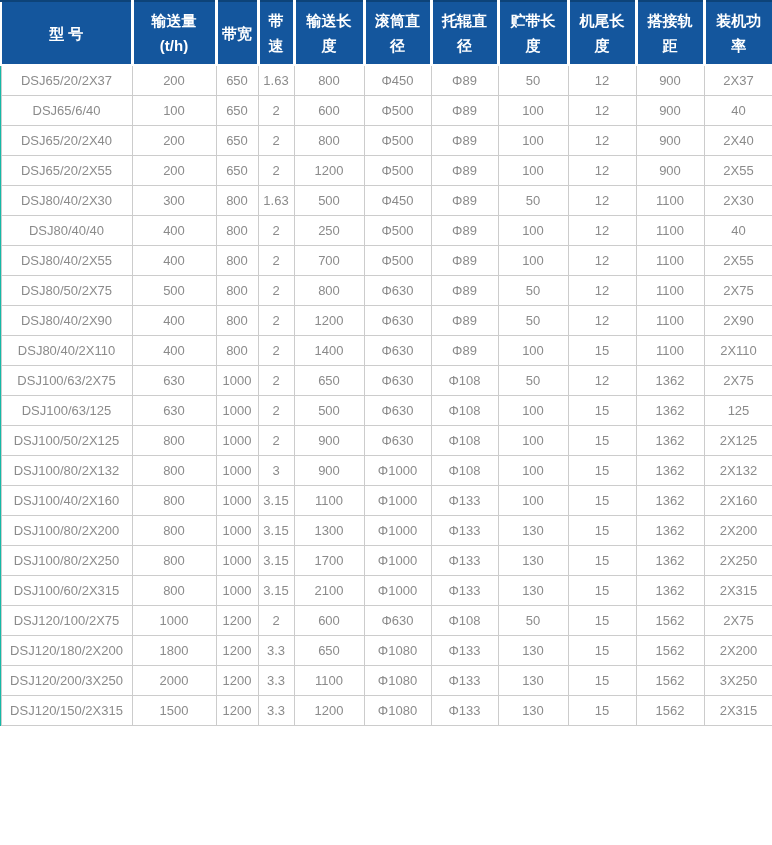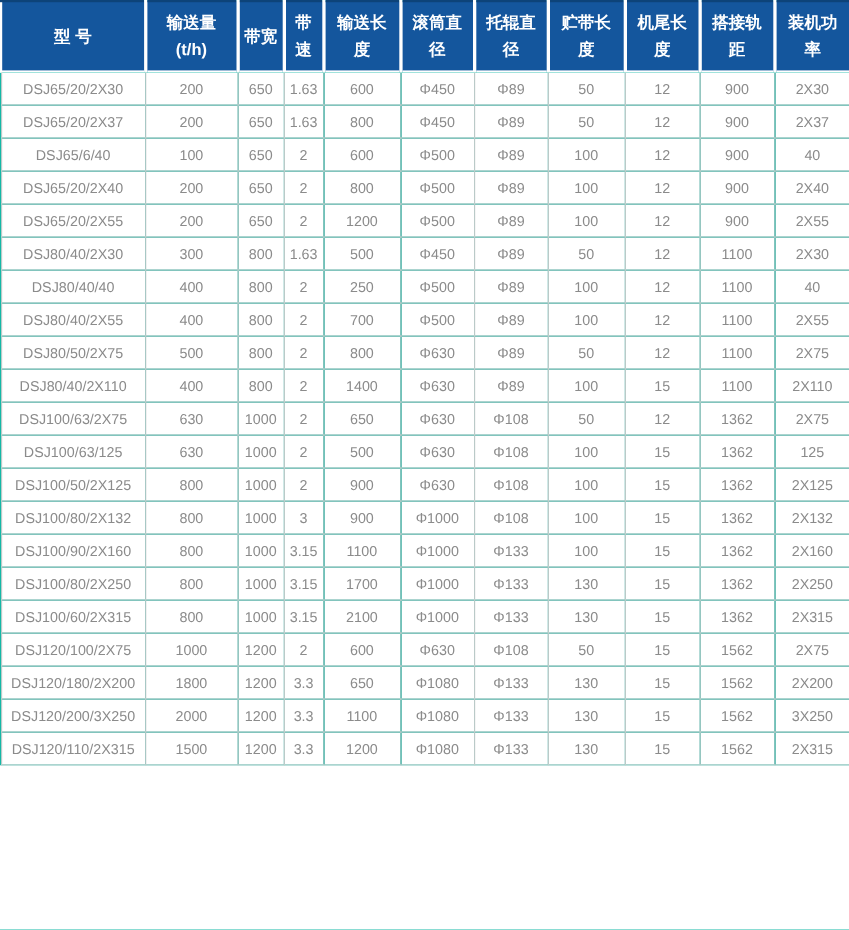--- a/index.html
+++ b/index.html
@@ -89,33 +89,20 @@
           <th>机尾长
 度</th>
           <th>搭接轨
 距</th>
           <th>装机功
 率</th>
         </tr>
     </thead>
     <tbody>
         <tr>
-          <td>DSJ65/20/2X30</td>
-          <td>200</td>
-          <td>650</td>
-          <td>1.63</td>
-          <td>600</td>
-          <td>Φ450</td>
-          <td>Φ89</td>
-          <td>50</td>
-          <td>12</td>
-          <td>900</td>
-          <td>2X30</td>
-        </tr>
-        <tr>
           <td>DSJ65/20/2X37</td>
           <td>200</td>
           <td>650</td>
           <td>1.63</td>
           <td>800</td>
           <td>Φ450</td>
           <td>Φ89</td>
           <td>50</td>
           <td>12</td>
           <td>900</td>
@@ -206,20 +193,33 @@
           <td>2</td>
           <td>800</td>
           <td>Φ630</td>
           <td>Φ89</td>
           <td>50</td>
           <td>12</td>
           <td>1100</td>
           <td>2X75</td>
         </tr>
         <tr>
+          <td>DSJ80/40/2X90</td>
+          <td>400</td>
+          <td>800</td>
+          <td>2</td>
+          <td>1200</td>
+          <td>Φ630</td>
+          <td>Φ89</td>
+          <td>50</td>
+          <td>12</td>
+          <td>1100</td>
+          <td>2X90</td>
+        </tr>
+        <tr>
           <td>DSJ80/40/2X110</td>
           <td>400</td>
           <td>800</td>
           <td>2</td>
           <td>1400</td>
           <td>Φ630</td>
           <td>Φ89</td>
           <td>100</td>
           <td>15</td>
           <td>1100</td>
@@ -271,31 +271,44 @@
           <td>3</td>
           <td>900</td>
           <td>Φ1000</td>
           <td>Φ108</td>
           <td>100</td>
           <td>15</td>
           <td>1362</td>
           <td>2X132</td>
         </tr>
         <tr>
-          <td>DSJ100/90/2X160</td>
+          <td>DSJ100/40/2X160</td>
           <td>800</td>
           <td>1000</td>
           <td>3.15</td>
           <td>1100</td>
           <td>Φ1000</td>
           <td>Φ133</td>
           <td>100</td>
           <td>15</td>
           <td>1362</td>
           <td>2X160</td>
+        </tr>
+        <tr>
+          <td>DSJ100/80/2X200</td>
+          <td>800</td>
+          <td>1000</td>
+          <td>3.15</td>
+          <td>1300</td>
+          <td>Φ1000</td>
+          <td>Φ133</td>
+          <td>130</td>
+          <td>15</td>
+          <td>1362</td>
+          <td>2X200</td>
         </tr>
         <tr>
           <td>DSJ100/80/2X250</td>
           <td>800</td>
           <td>1000</td>
           <td>3.15</td>
           <td>1700</td>
           <td>Φ1000</td>
           <td>Φ133</td>
           <td>130</td>
@@ -349,21 +362,21 @@
           <td>3.3</td>
           <td>1100</td>
           <td>Φ1080</td>
           <td>Φ133</td>
           <td>130</td>
           <td>15</td>
           <td>1562</td>
           <td>3X250</td>
         </tr>
         <tr>
-          <td>DSJ120/110/2X315</td>
+          <td>DSJ120/150/2X315</td>
           <td>1500</td>
           <td>1200</td>
           <td>3.3</td>
           <td>1200</td>
           <td>Φ1080</td>
           <td>Φ133</td>
           <td>130</td>
           <td>15</td>
           <td>1562</td>
           <td>2X315</td>

